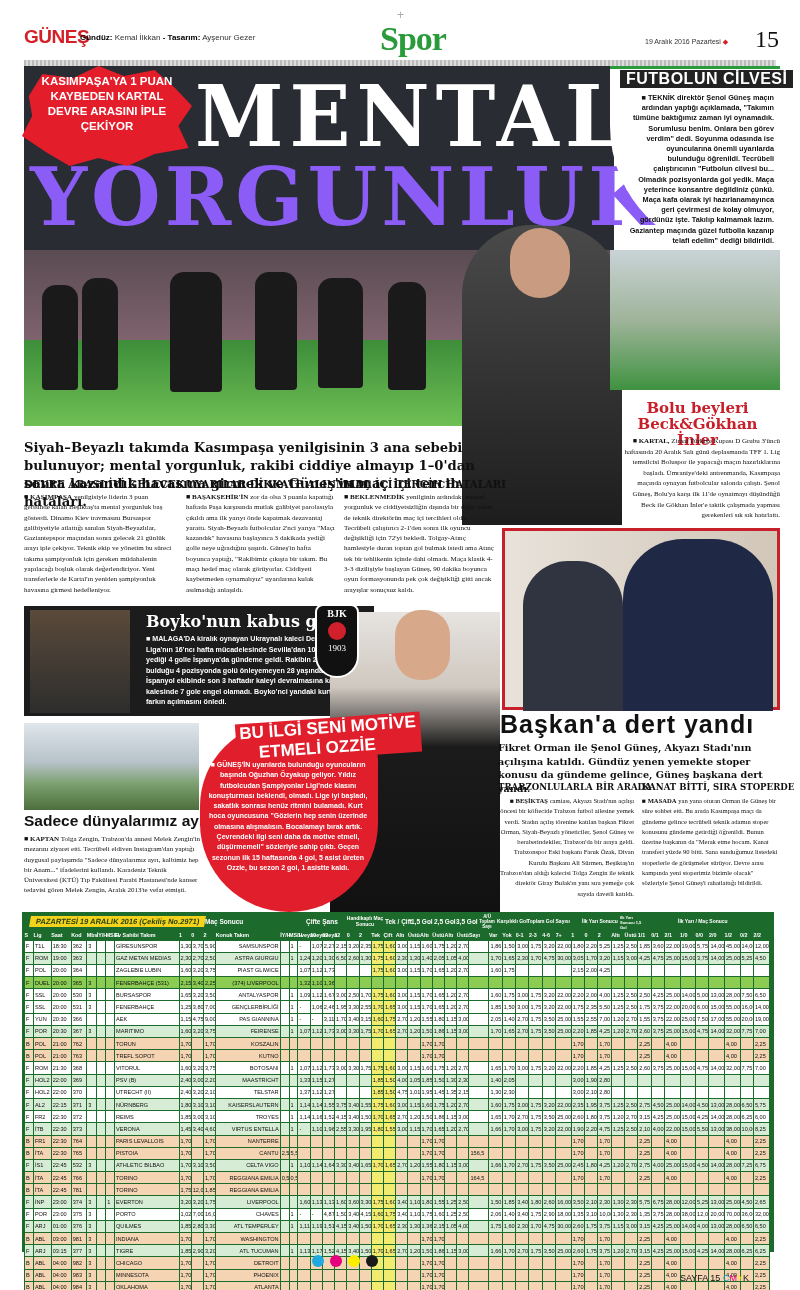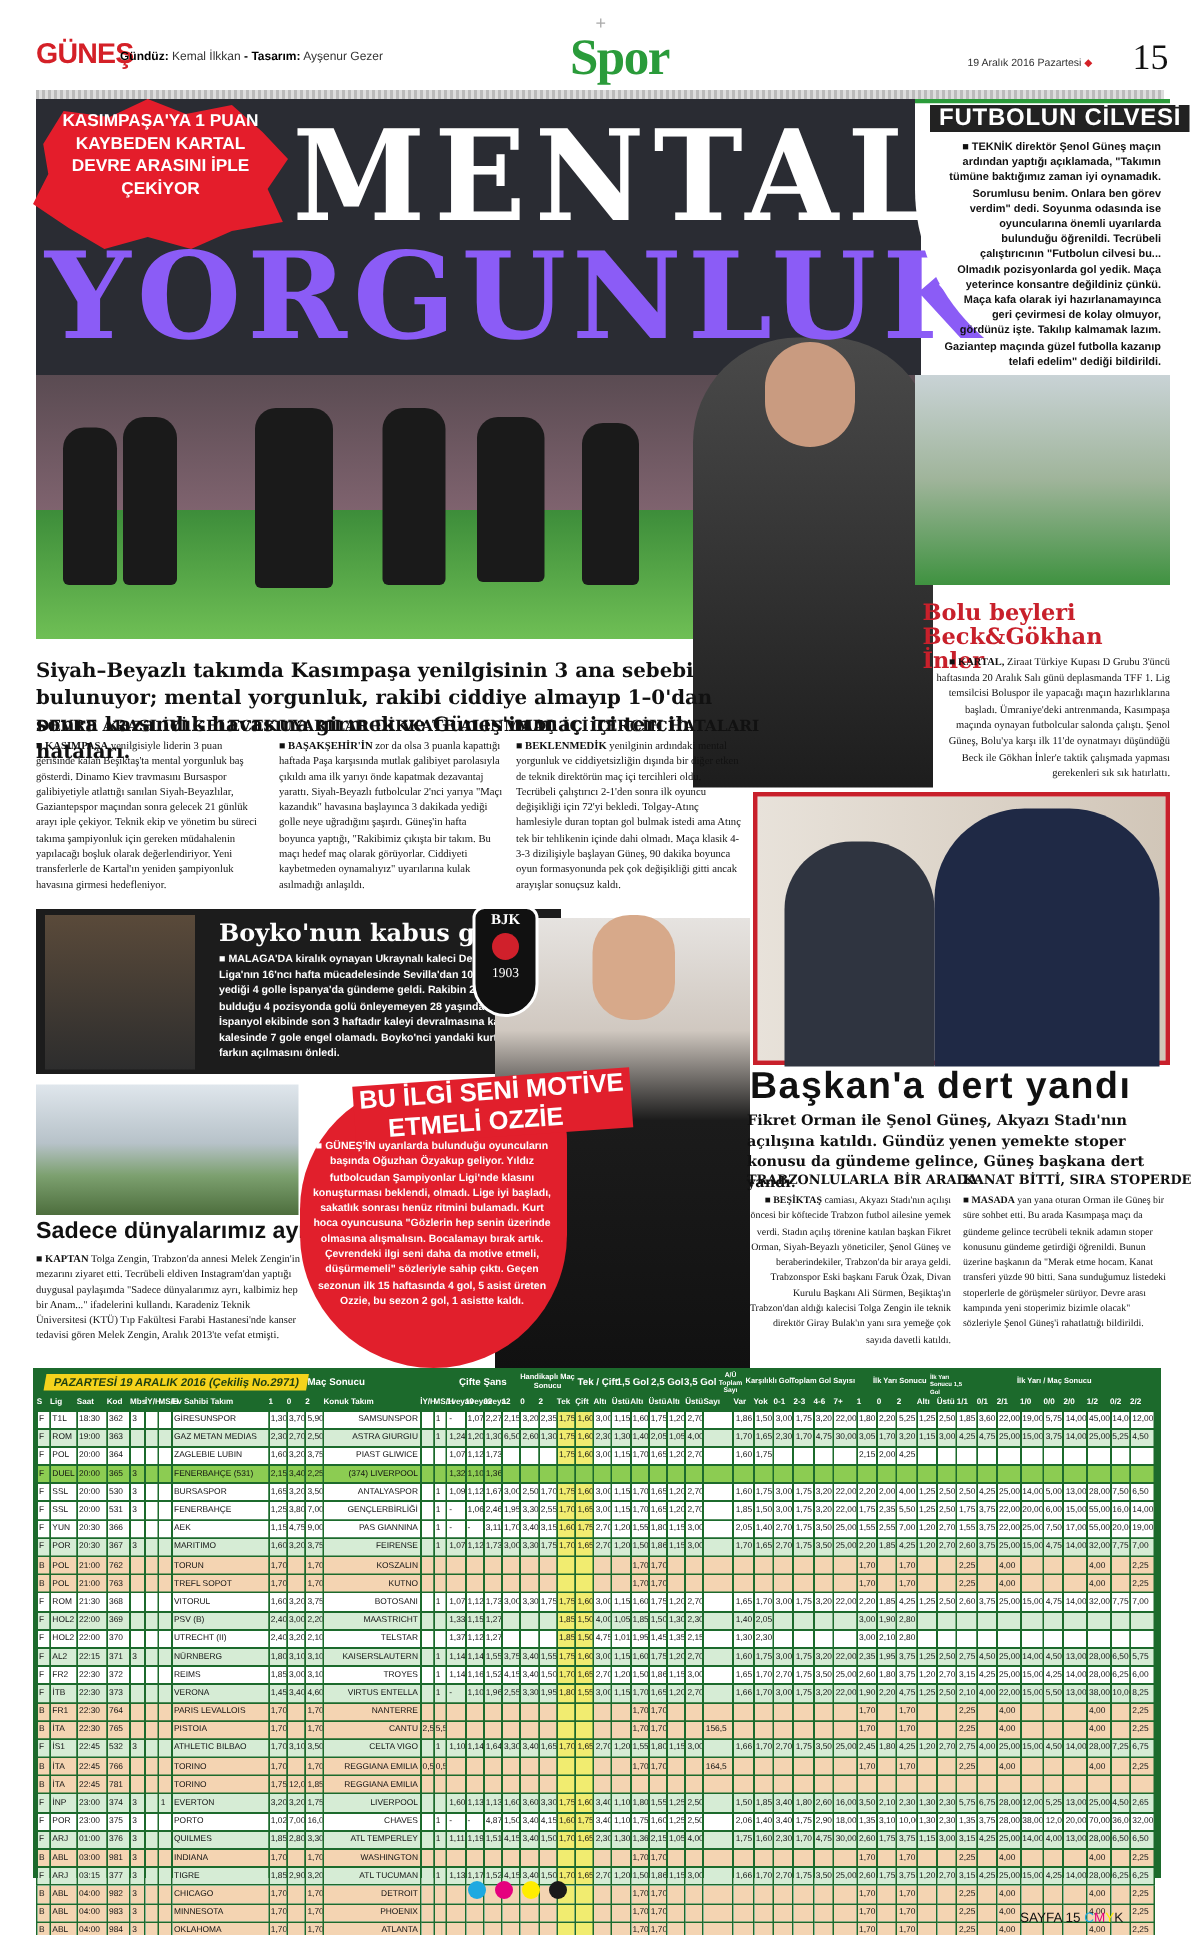--- a/index.html
+++ b/index.html
@@ -21,21 +21,21 @@
 .title-yorg{left:30px;top:150px;font-size:80px;font-weight:900;color:#8b5cf6;letter-spacing:4px;font-family:"DejaVu Serif",serif}
 .burst{left:22px;top:66px;width:170px;height:100px;background:#e41d2b;clip-path:polygon(4% 30%,12% 8%,30% 12%,45% 0,60% 10%,78% 4%,90% 22%,100% 40%,92% 60%,98% 82%,78% 88%,62% 100%,45% 92%,28% 100%,14% 86%,0 70%,6% 50%)}
 .burst-text{left:30px;top:74px;width:154px;font-size:11.5px;font-weight:bold;color:#fff;text-align:center;line-height:15px}
 .player{background:#1a1a1a;border-radius:14px 14px 4px 4px}
 .coach{left:462px;top:225px;width:160px;height:300px;background:linear-gradient(#4a4a4a,#1d1d1d);border-radius:70px 70px 0 0}
 .coach-face{left:510px;top:228px;width:60px;height:70px;background:#c99b80;border-radius:30px}
 .circle-box{left:610px;top:66px;width:170px;height:190px;background:#fff;border-radius:0 0 0 130px;border-top:3px solid #2a9b3a}
 .circle-title{left:620px;top:70px;font-size:16px;font-weight:900;color:#fff;background:#222;padding:0 6px;letter-spacing:0.5px}
 .circle-body{left:628px;top:93px;width:146px;font-size:7.3px;font-weight:bold;text-align:right;line-height:10.2px}
 .train{left:610px;top:250px;width:170px;height:140px;background:linear-gradient(#c9d3d6 0%,#9fb49a 50%,#3f9240 100%)}
-.bolu-title{left:615px;top:400px;width:165px;text-align:left;font-size:15px;font-weight:bold;color:#c8202b;font-family:"DejaVu Serif",serif;line-height:16px}
+.bolu-title{left:615px;top:400px;width:165px;text-align:center;font-size:15px;font-weight:bold;color:#c8202b;font-family:"DejaVu Serif",serif;line-height:16px}
 .bolu-body{left:618px;top:436px;width:162px;font-size:7px;text-align:right;line-height:10.6px;font-family:"Liberation Serif",serif}
 .deck{left:24px;top:439px;width:475px;font-size:13.2px;font-weight:bold;line-height:18px;font-family:"DejaVu Serif",serif}
 .subh{font-size:10.2px;font-weight:bold;font-family:"DejaVu Serif",serif;top:478px}
 .col{top:492px;width:150px;font-size:7.1px;line-height:10.3px;font-family:"Liberation Serif",serif}
 .boyko{left:24px;top:606px;width:350px;height:110px;background:#1c1c1c}
 .boyko-photo{left:30px;top:610px;width:100px;height:103px;background:linear-gradient(#5a4a3a,#2d2d2d)}
 .boyko-title{left:146px;top:612px;font-size:16px;font-weight:bold;color:#fff;font-family:"DejaVu Serif",serif}
 .boyko-body{left:146px;top:634px;width:224px;font-size:7.1px;color:#fff;line-height:10.5px;font-weight:bold}
 .bjk{left:315px;top:604px;width:44px;height:74px;background:#111;border:2px solid #fff;border-radius:8px 8px 22px 22px;color:#fff;text-align:center;font-family:"Liberation Serif",serif}
 .ozan{left:330px;top:612px;width:170px;height:300px;background:linear-gradient(#e6e3e0 0%,#d0c8c0 25%,#1b1b1b 45%,#111 100%)}

